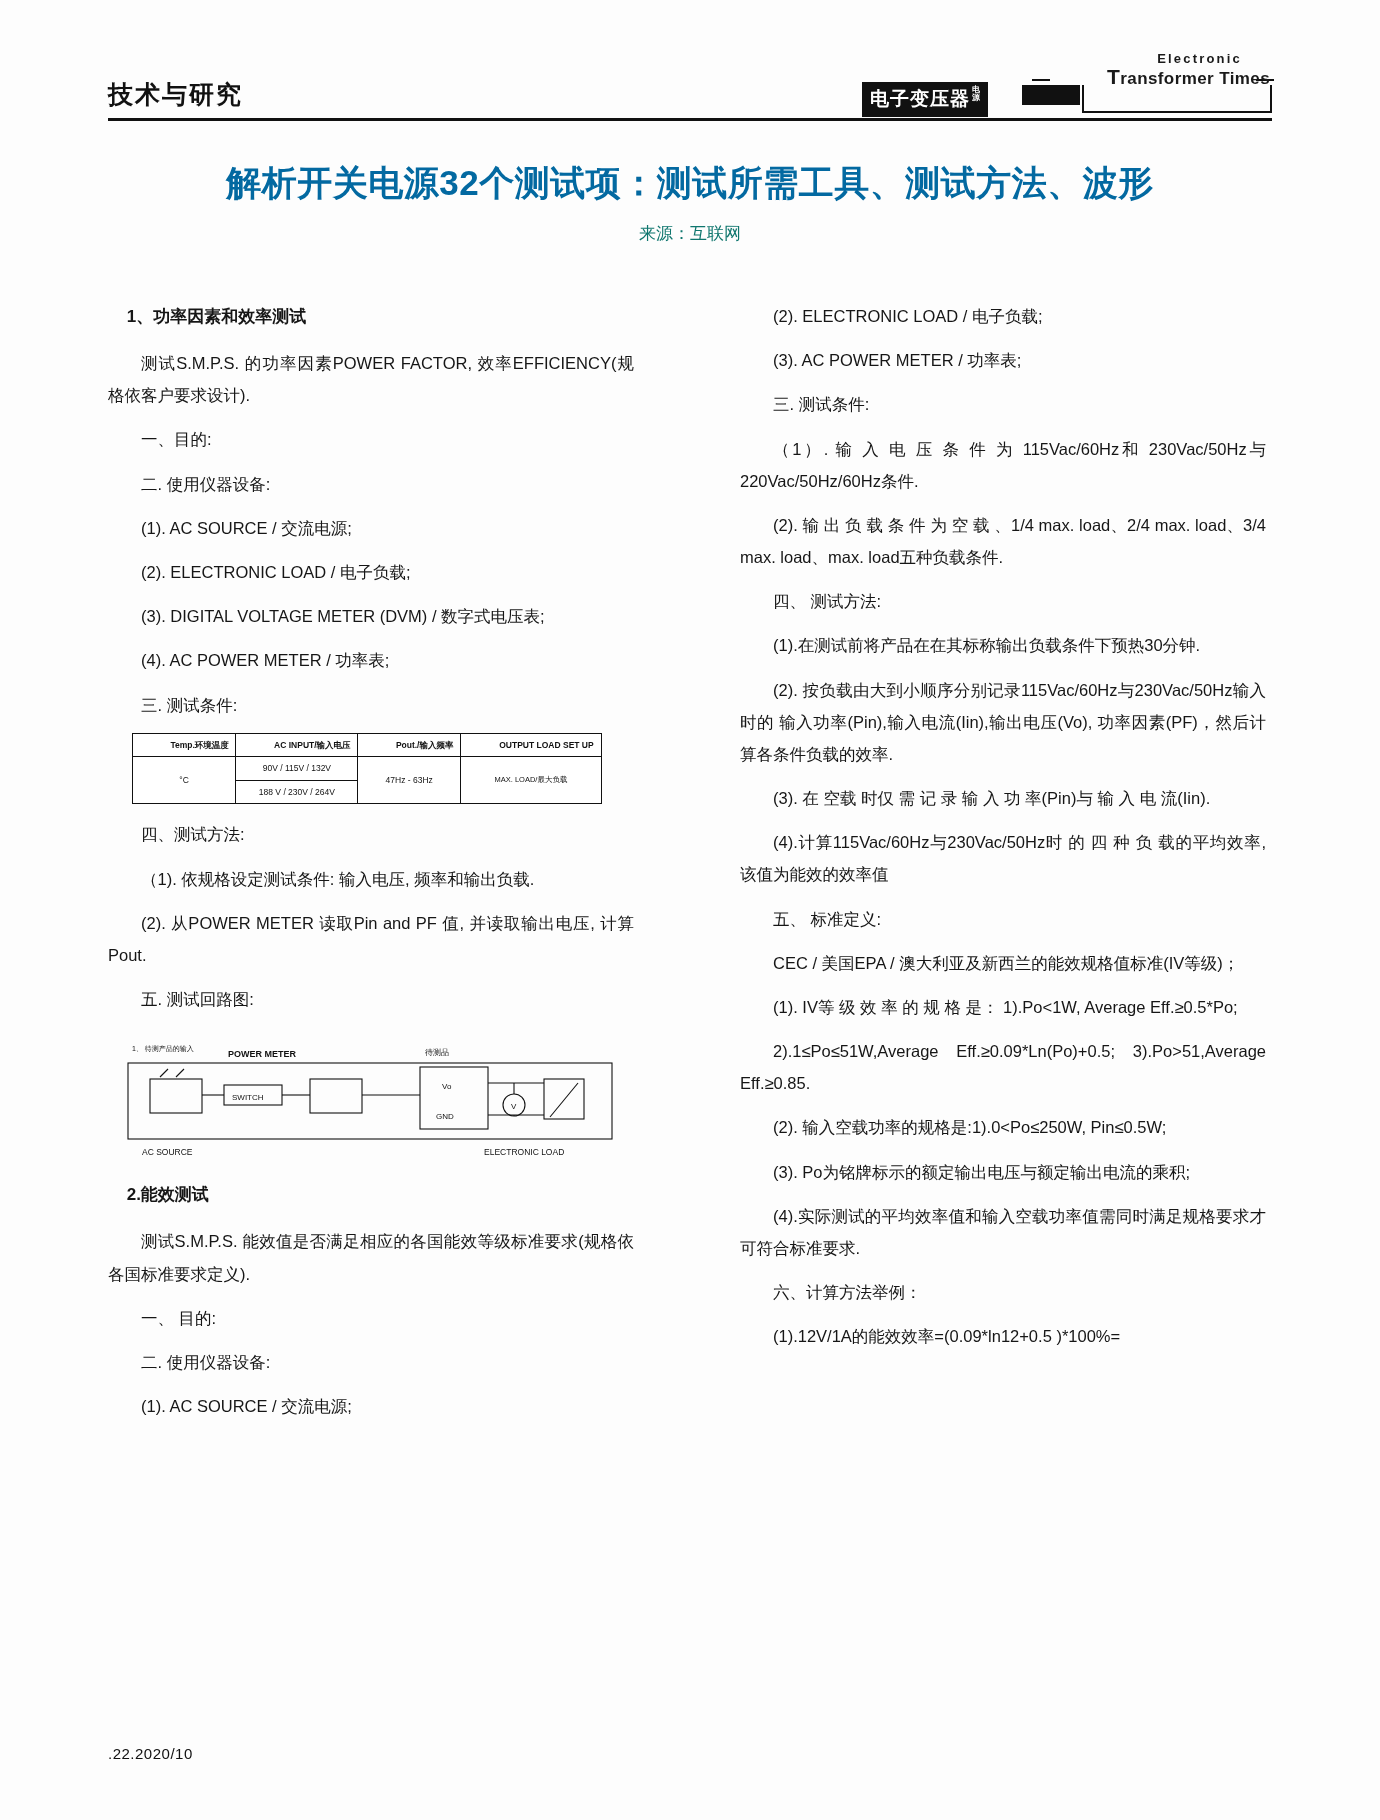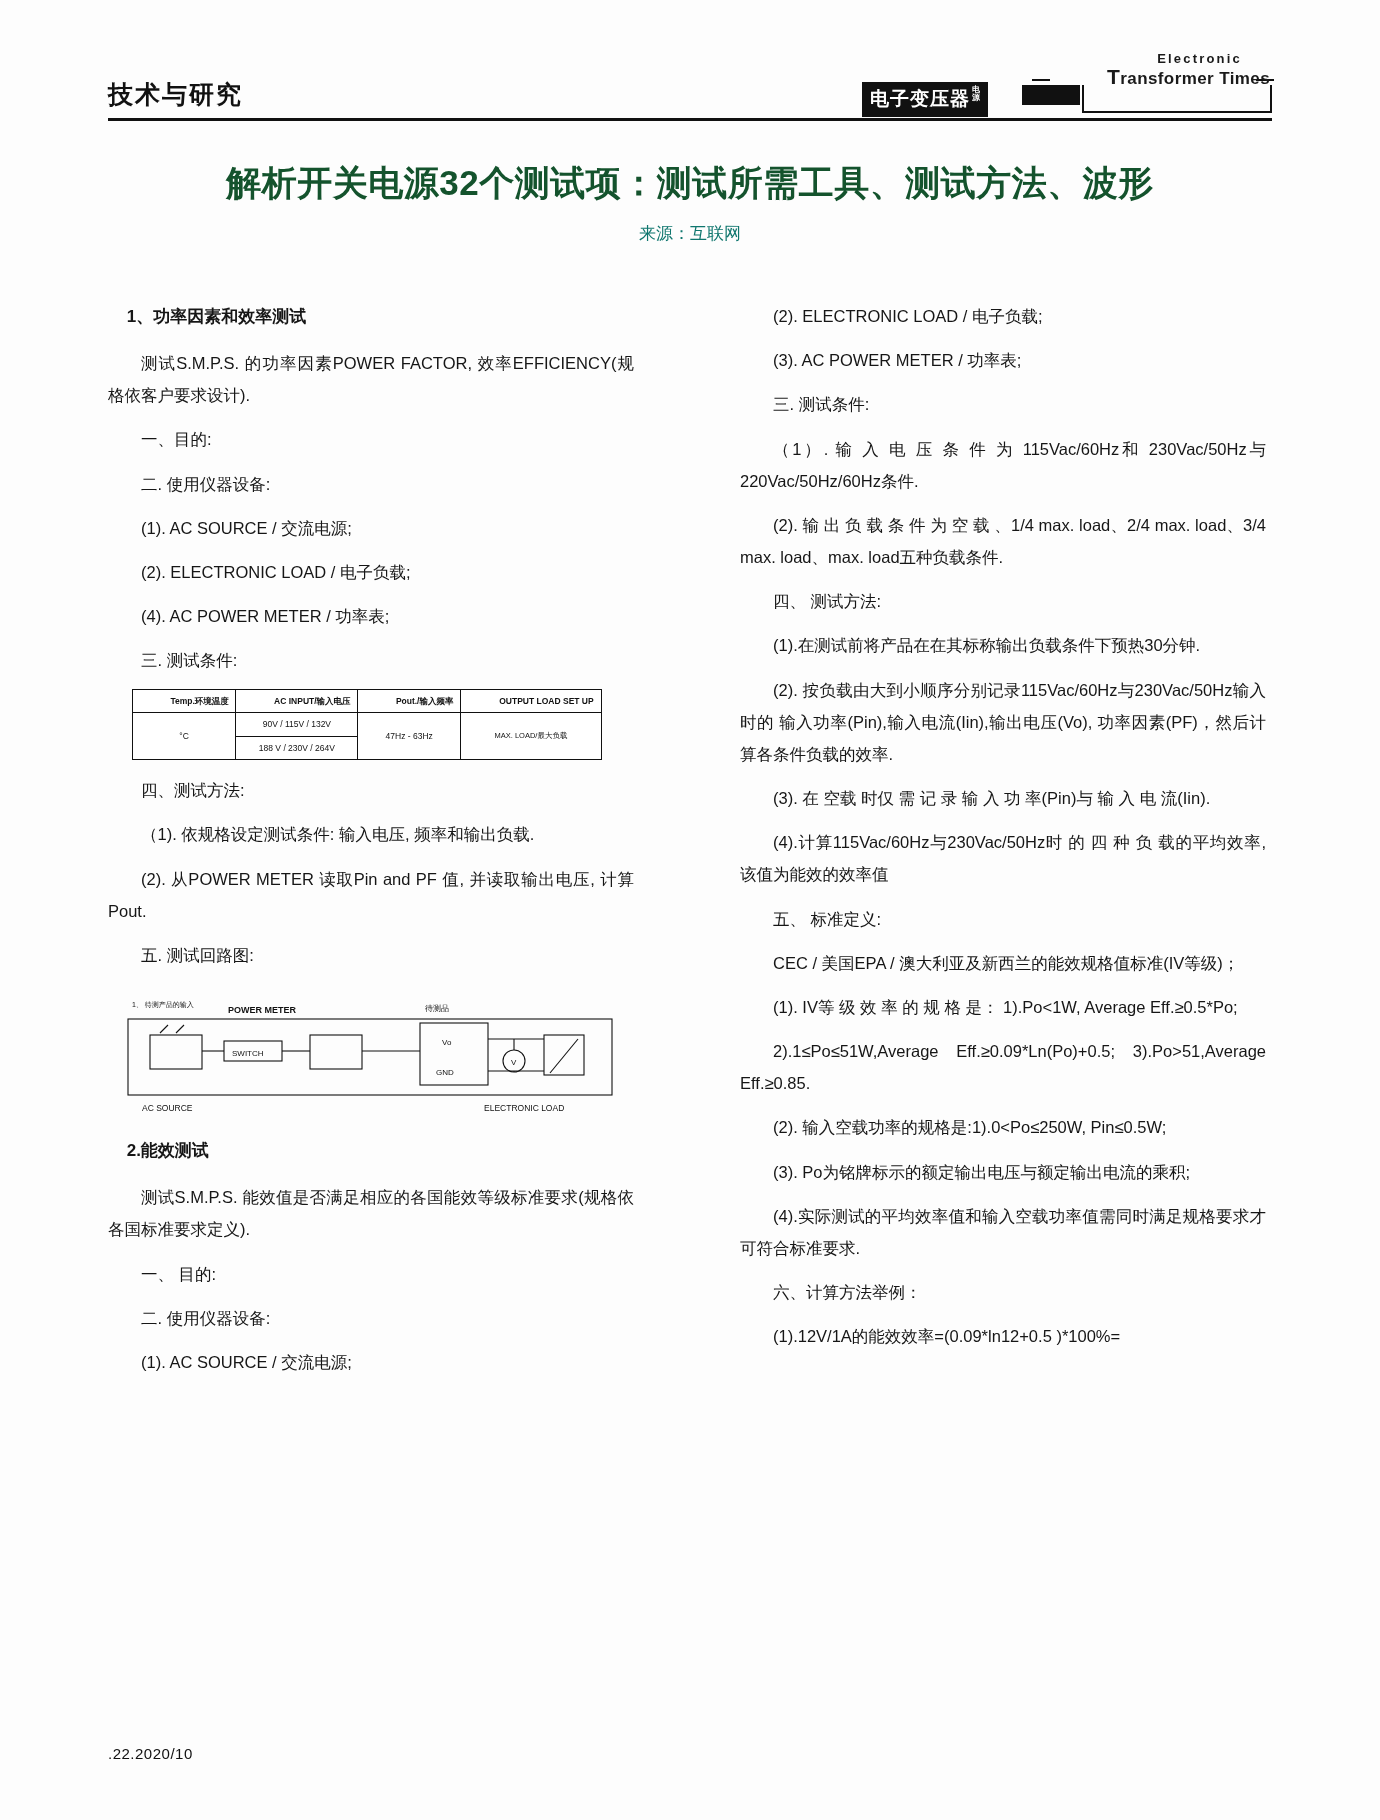--- a/index.html
+++ b/index.html
@@ -133,21 +133,21 @@
 
   
   .article-title {
     position: absolute;
     left: 108px;
     top: 160px;
     width: 1164px;
     font-size: 35px;
     font-weight: bold;
     letter-spacing: 0.5px;
-    color: #14532d;
+    color: #0369a1;
     text-align: center;
   }
   .article-source {
     position: absolute;
     left: 108px;
     top: 222px;
     width: 1164px;
     text-align: center;
     font-size: 17px;
     color: #0f766e;
@@ -247,20 +247,21 @@
   <div class="article-title">解析开关电源32个测试项：测试所需工具、测试方法、波形</div>
   <div class="article-source">来源：互联网</div>
 
   <div class="col col-left" id="left-col">
       <p class="para heading">1、功率因素和效率测试</p>
       <p class="para indent">测试S.M.P.S. 的功率因素POWER FACTOR, 效率EFFICIENCY(规格依客户要求设计).</p>
       <p class="para sub">一、目的:</p>
       <p class="para sub">二. 使用仪器设备:</p>
       <p class="para sub">(1). AC SOURCE / 交流电源;</p>
       <p class="para sub">(2). ELECTRONIC LOAD / 电子负载;</p>
+      <p class="para indent">(3). DIGITAL VOLTAGE METER (DVM) / 数字式电压表;</p>
       <p class="para sub">(4). AC POWER METER / 功率表;</p>
       <p class="para sub">三. 测试条件:</p>
       <table class="fig-table">
         <thead>
           <tr>
             <th>Temp.环境温度</th>
             <th colspan="1">AC INPUT/输入电压</th>
             <th>Pout./输入频率</th>
             <th colspan="1">OUTPUT LOAD SET UP</th>
           </tr>

